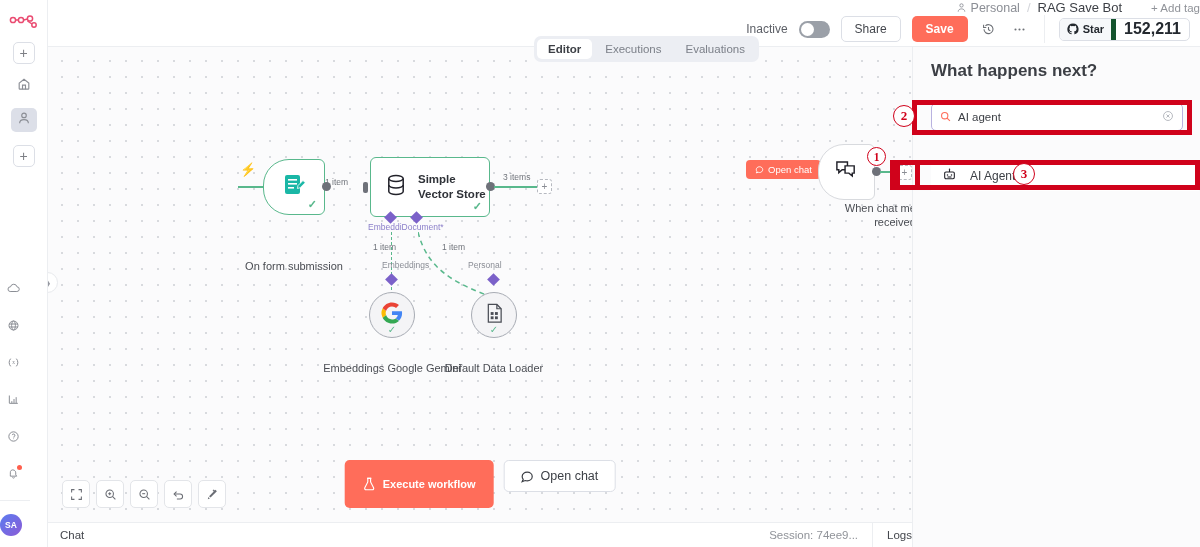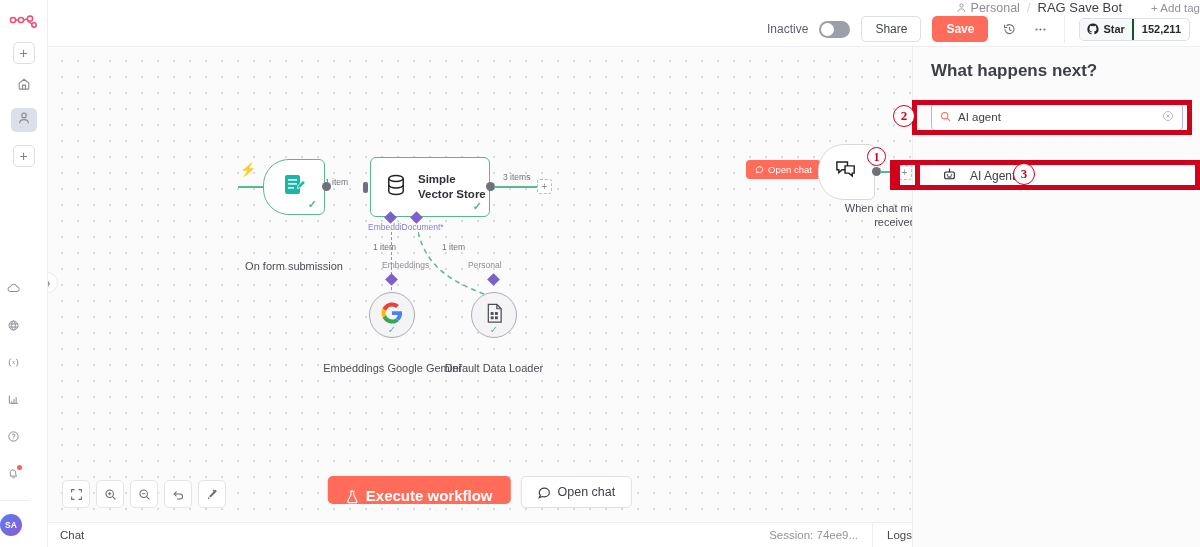--- a/index.html
+++ b/index.html
@@ -68,21 +68,21 @@
     background: #ff6d5a; color: #fff; border: none; border-radius: 5px;
     padding: 6px 14px; font-size: 12px; font-weight: 600;
   }
   .icon-btn { color: #6d7076; display: flex; align-items: center; justify-content: center; width: 20px; height: 20px; }
   .gh-div { width: 1px; height: 28px; background: #eceef1; margin: 0 3px; }
   .gh {
     display: flex; align-items: stretch; border: 1px solid #dcdfe6; border-radius: 5px;
     overflow: hidden; height: 23px; background: #fff;
   }
   .gh-star { display: flex; align-items: center; gap: 4px; padding: 0 7px; font-size: 11px; color: #24292f; font-weight: 600; background: #f6f8fa; }
-  .gh-count { display: flex; align-items: center; padding: 0 8px; font-size: 11px; color: #24292f; font-weight: 600; border-left: 2px solid #14532d; }
+  .gh-count { display: flex; align-items: center; padding: 0 8px; font-size: 16px; color: #24292f; font-weight: 600; border-left: 5px solid #14532d; }
 
   
   #tabs {
     position: absolute; left: 534px; top: 36px;
     background: #eceef3; border-radius: 7px; padding: 3px;
     display: flex; gap: 2px; z-index: 31;
   }
   .tab { font-size: 11.5px; color: #7c8089; padding: 4px 11px; border-radius: 5px; }
   .tab.active { background: #fff; color: #3c3f45; font-weight: 600; }
 
@@ -144,22 +144,22 @@
     width: 28px; height: 28px; background: #fff; border: 1px solid #e3e5e9;
     border-radius: 5px; display: flex; align-items: center; justify-content: center;
     color: #6a6d74;
   }
   #run-controls {
     position: absolute; left: 50%; transform: translateX(-50%); bottom: 14px;
     display: flex; gap: 10px; z-index: 10;
   }
   .btn-exec {
     background: #ff6d5a; color: #fff; border: none; border-radius: 5px;
-    padding: 0 18px; height: 28px; font-size: 15px; font-weight: 600;
-    display: flex; align-items: flex-end; gap: 7px;
+    padding: 0 18px; height: 48px; font-size: 11px; font-weight: 600;
+    display: flex; align-items: center; gap: 7px;
   }
   .btn-openchat {
     background: #fff; border: 1px solid #dcdfe6; border-radius: 5px;
     padding: 0 16px; height: 32px; font-size: 12.5px; color: #3c3f45;
     display: flex; align-items: center; gap: 7px;
   }
 
   
   #bottombar {
     position: absolute; left: 48px; bottom: 0; right: 288px; height: 25px;
@@ -344,20 +344,25 @@
           <svg width="12" height="12" viewBox="0 0 16 16" fill="currentColor">
             <path d="M8 .5a7.5 7.5 0 0 0-2.4 14.6c.38.07.5-.16.5-.36v-1.3c-2.1.45-2.5-1-2.5-1-.35-.87-.84-1.1-.84-1.1-.7-.47.05-.46.05-.46.76.05 1.16.78 1.16.78.68 1.15 1.77.82 2.2.63.07-.5.26-.82.48-1.01-1.67-.19-3.43-.84-3.43-3.72 0-.82.3-1.5.77-2.02-.08-.19-.33-.95.07-1.98 0 0 .63-.2 2.06.77a7.1 7.1 0 0 1 3.75 0c1.43-.97 2.06-.77 2.06-.77.4 1.03.15 1.79.07 1.98.48.52.77 1.2.77 2.02 0 2.89-1.76 3.53-3.44 3.71.27.23.51.69.51 1.39v2.06c0 .2.13.44.51.36A7.5 7.5 0 0 0 8 .5z"></path>
           </svg>
           <span>Star</span>
         </div>
         <div class="gh-count">152,211</div>
       </div>
     </div>
   </div>
 
+  <div id="tabs">
+    <div class="tab active">Editor</div>
+    <div class="tab">Executions</div>
+    <div class="tab">Evaluations</div>
+  </div>
 
   <div id="canvas">
 
     <div class="collapse-handle">❯</div>
 
     <div class="conn-line" style="left:190px; top:139px; width:75px;"></div>
     <div style="position:absolute;left:262px;top:134px;width:0;height:0;border-left:6px solid #59b88c;border-top:4px solid transparent;border-bottom:4px solid transparent;"></div>
     <div class="conn-label" style="left:277px; top:130px;">1 item</div>
 
     <div style="position:absolute;left:192px;top:115px;color:#ff4d3d;font-size:13px;">⚡</div>

